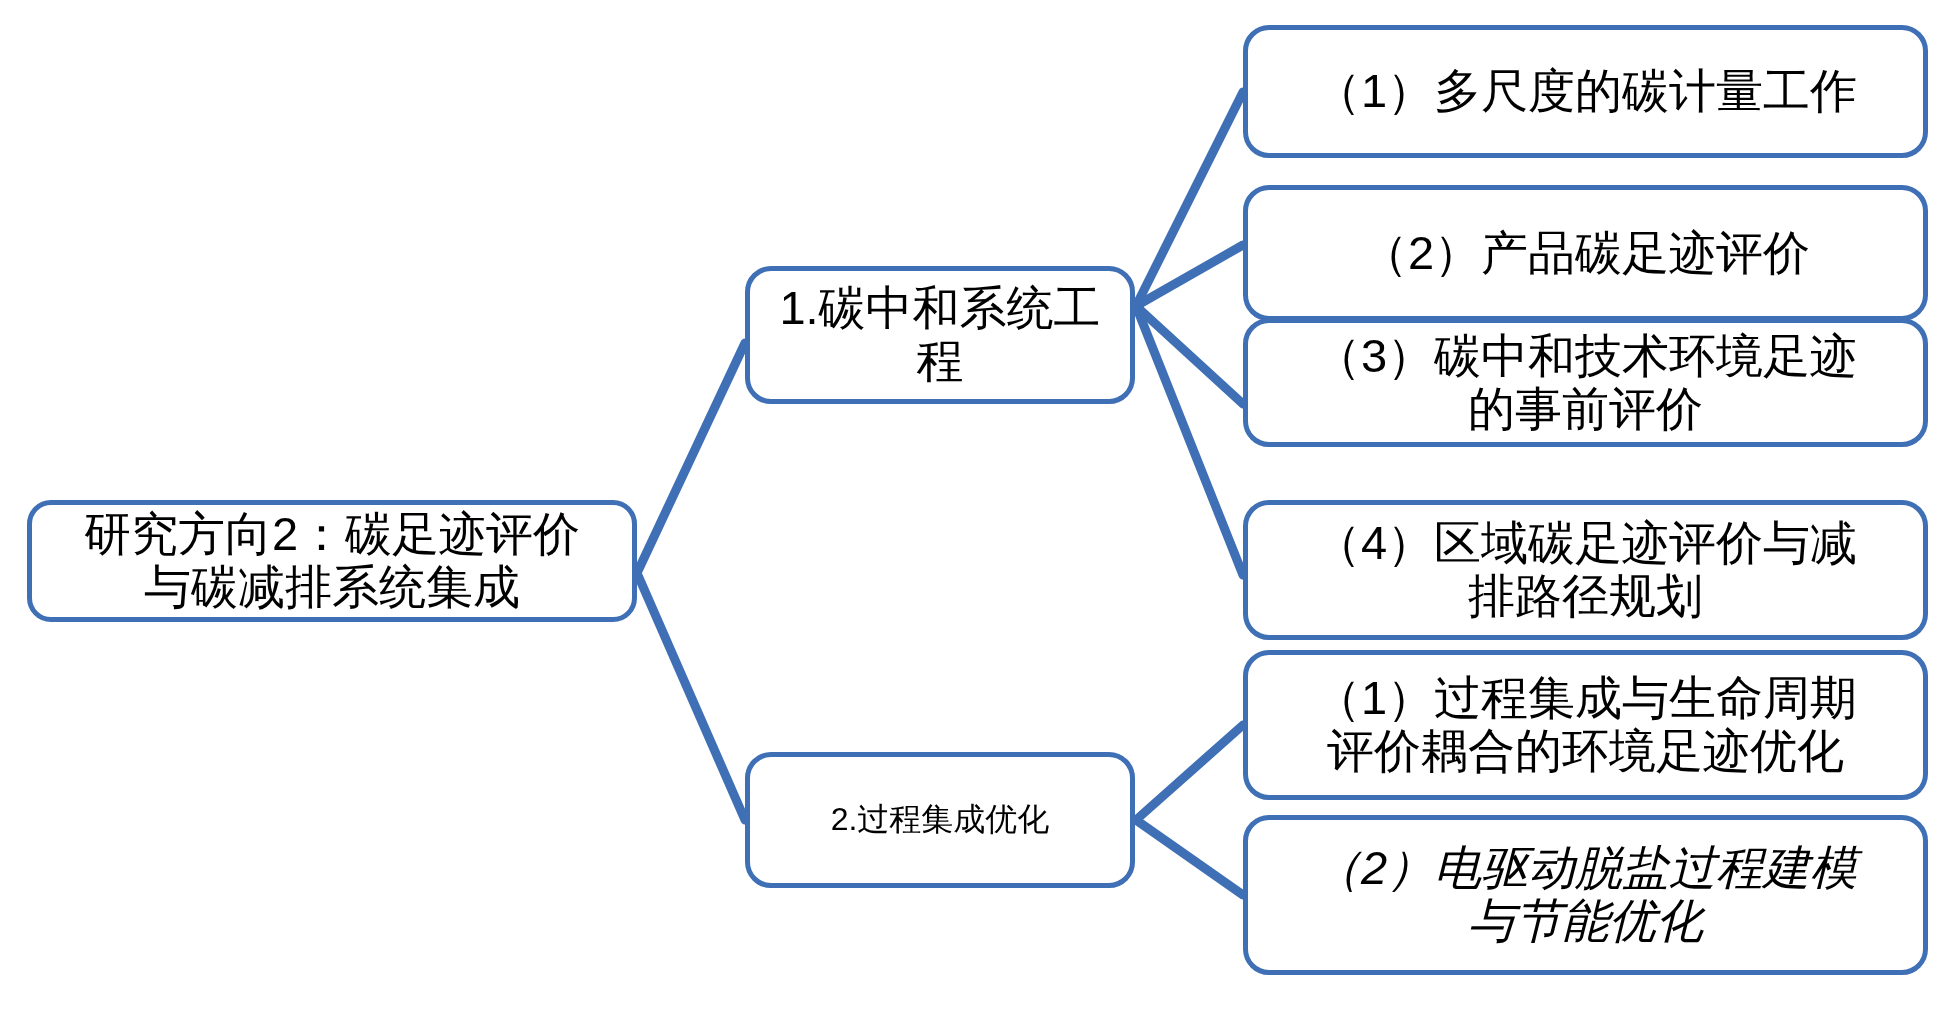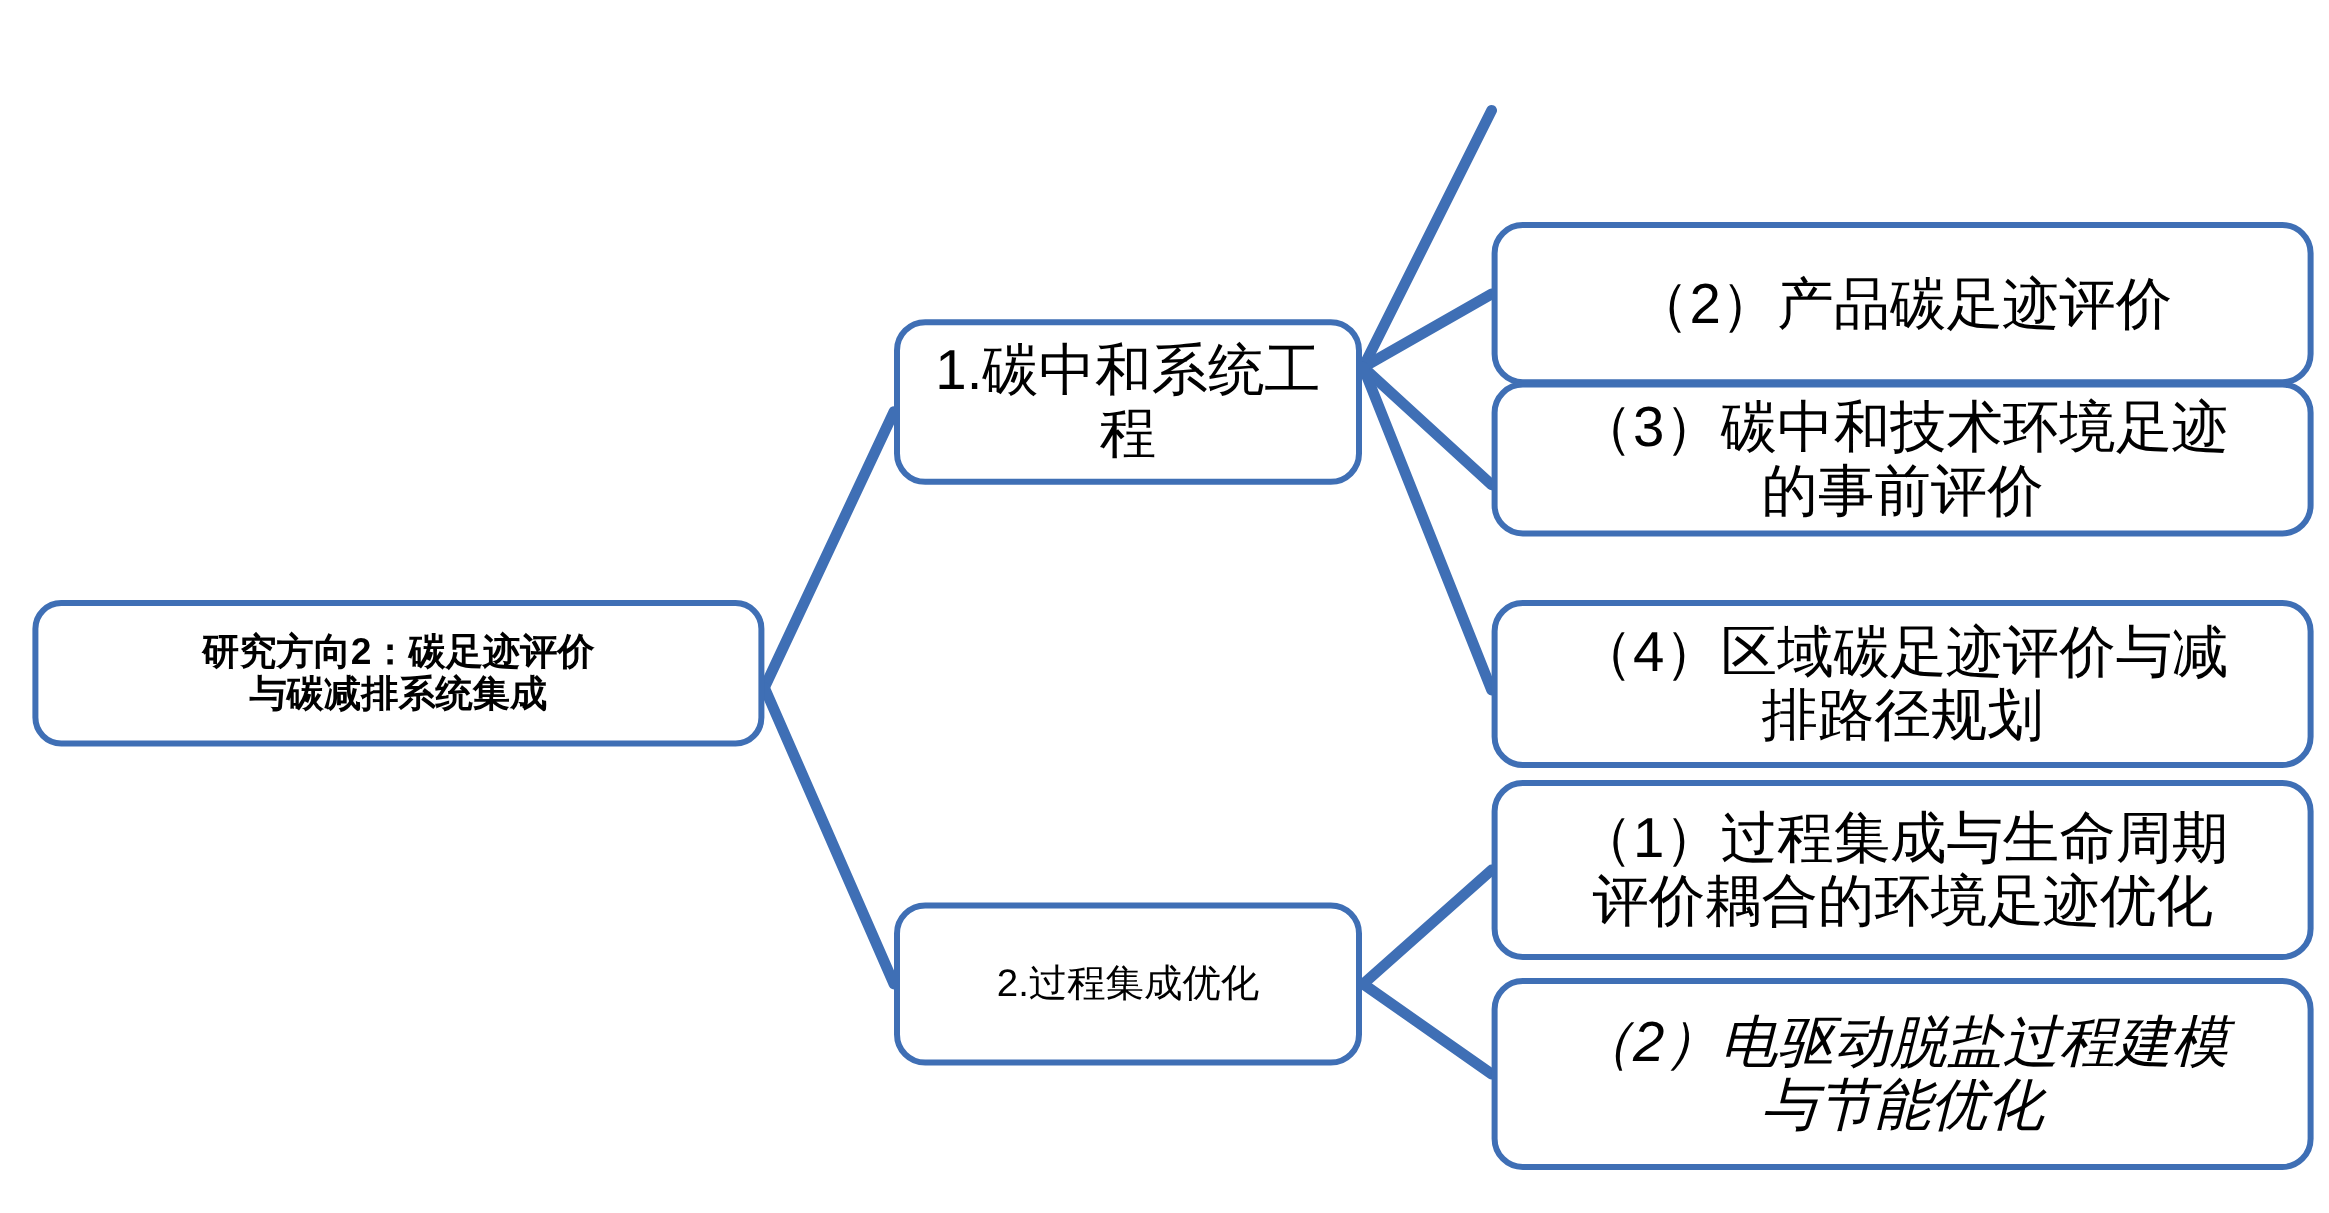--- a/index.html
+++ b/index.html
@@ -36,23 +36,22 @@
     color: #000000;
     line-height: 1.12;
     padding: 2px 10px;
     white-space: pre-line;
   }
   .node-root {
     left: 27px;
     top: 500px;
     width: 610px;
     height: 122px;
-    font-size: 31px;
+    font-size: 47px;
     border-radius: 24px;
-    font-weight: bold;
   }
   .node-branch1 {
     left: 745px;
     top: 266px;
     width: 390px;
     height: 138px;
     font-size: 47px;
   }
   .node-branch2 {
     left: 745px;
@@ -94,20 +93,21 @@
   </svg>
 
   <div class="node node-root">研究方向2：碳足迹评价
 与碳减排系统集成</div>
 
   <div class="node node-branch1">1.碳中和系统工
 程</div>
 
   <div class="node node-branch2">2.过程集成优化</div>
 
+  <div class="node leaf leaf-1">（1）多尺度的碳计量工作</div>
 
   <div class="node leaf leaf-2">（2）产品碳足迹评价</div>
 
   <div class="node leaf leaf-3">（3）碳中和技术环境足迹
 的事前评价</div>
 
   <div class="node leaf leaf-4">（4）区域碳足迹评价与减
 排路径规划</div>
 
   <div class="node leaf leaf-5">（1）过程集成与生命周期

